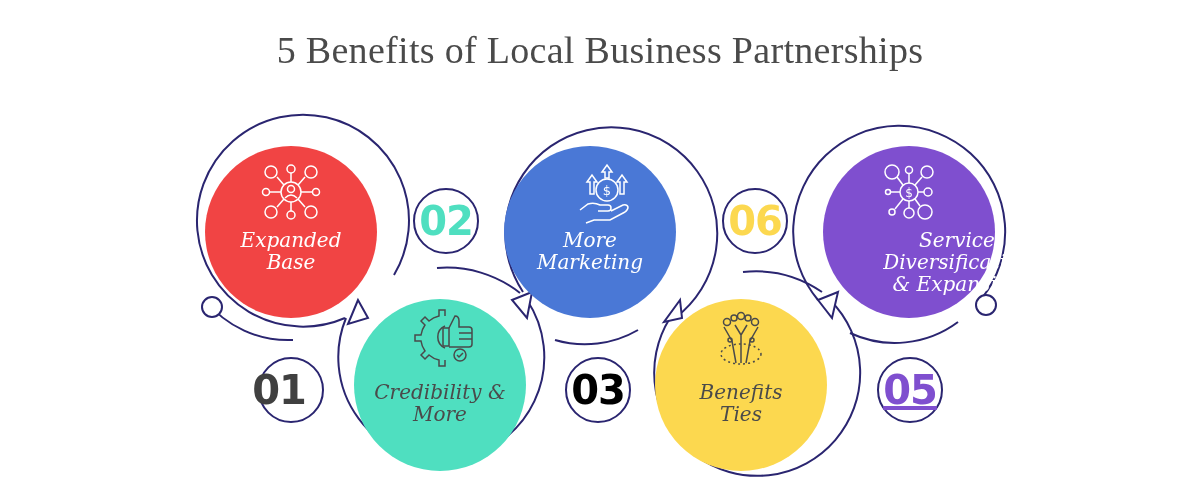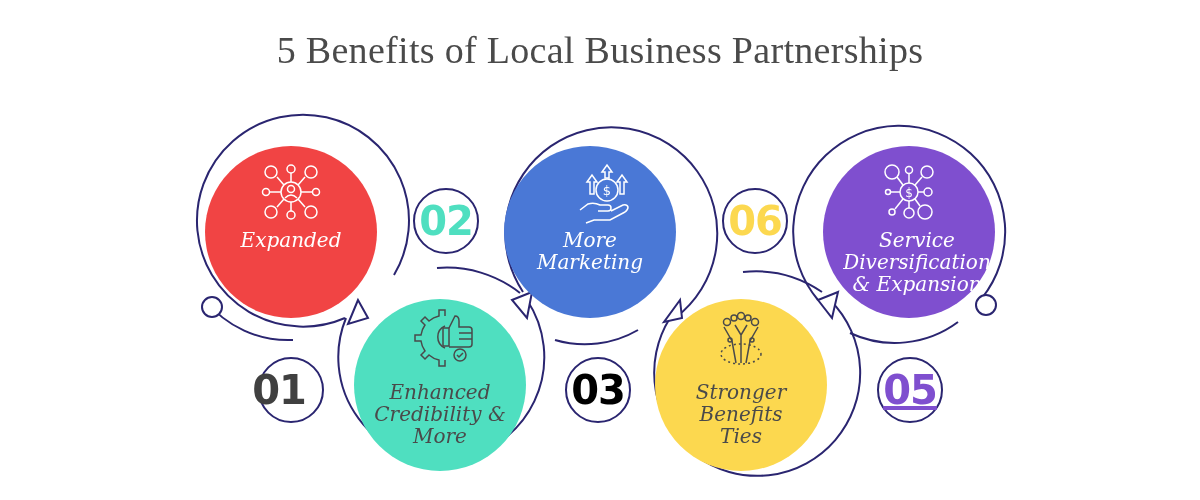--- a/index.html
+++ b/index.html
@@ -129,36 +129,35 @@
       <line x1="918" y1="192" x2="924" y2="192"></line>
     <line x1="891" y1="192" x2="900" y2="192"></line>
       <line x1="895" y1="209" x2="903" y2="199"></line>
     <line x1="909" y1="201" x2="909" y2="208"></line>
       <line x1="915" y1="199" x2="920" y2="206"></line>
   </g>
 </svg>
 
 <div class="label" style="left:206px; top:229px; color:#ffffff;">
   <span>Expanded</span>
+  <span>Base</span>
 </div>
 <div class="label" style="left:355px; top:381px; color:#4a4a4a;">
-  <span>Enhanced</span>
   <span>Credibility &amp;</span>
   <span>More</span>
 </div>
 <div class="label" style="left:505px; top:229px; color:#ffffff;">
   <span>More</span>
   <span>Marketing</span>
 </div>
 <div class="label" style="left:656px; top:381px; color:#4a4a4a;">
-  <span>Stronger</span>
   <span>Benefits</span>
   <span>Ties</span>
 </div>
-<div class="label" style="left:832px; top:229px; color:#ffffff;">
+<div class="label" style="left:872px; top:229px; color:#ffffff;">
   <span>Service</span>
   <span>Diversification</span>
   <span>&amp; Expansion</span>
 </div>
 
 <div class="num" style="left:247px; top:358px; color:#404040;">01</div>
 <div class="num" style="left:414px; top:189px; color:#4fdfc0;">02</div>
 <div class="num" style="left:566px; top:358px; color:#000000;">03</div>
 <div class="num" style="left:723px; top:189px; color:#fcd84f;">06</div>
 <div class="num" style="left:878px; top:358px; color:#7f4fcf;text-decoration:underline;">05</div>

